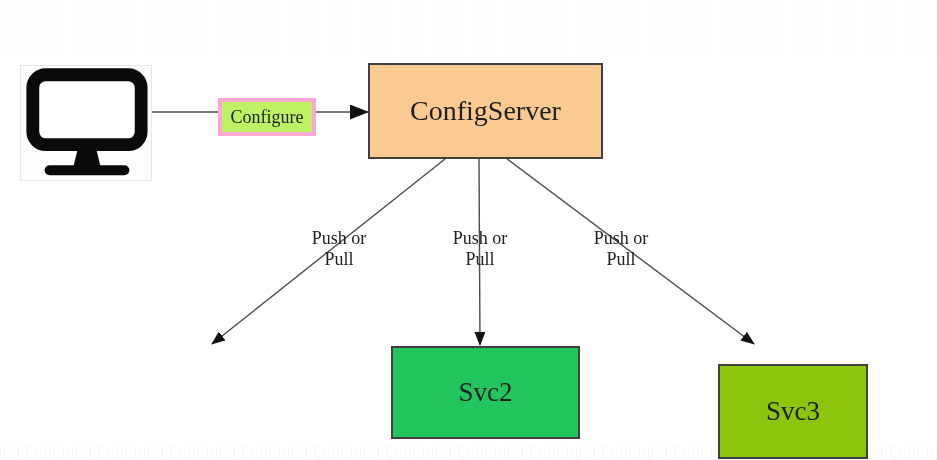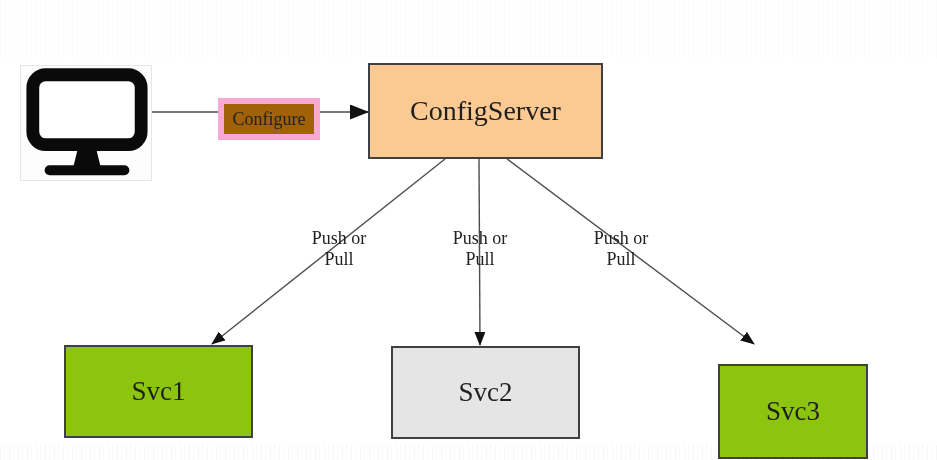--- a/index.html
+++ b/index.html
@@ -43,21 +43,21 @@
   }
 
   .edge-label {
     position: absolute; z-index: 3;
     font-size: 18px; line-height: 21px;
     color: #222222; text-align: center;
     white-space: pre-line;
   }
   #configure-label {
     left: 218px; top: 98px; width: 90px; height: 30px;
-    background: #a16207; border: 6px solid #f9a8d4;
+    background: #bef264; border: 4px solid #f9a8d4;
     display: flex; align-items: center; justify-content: center;
     white-space: nowrap;
   }
   #push-pull-label-1 { left: 297px; top: 228px; width: 84px; }
   #push-pull-label-2 { left: 438px; top: 228px; width: 84px; }
   #push-pull-label-3 { left: 579px; top: 228px; width: 84px; }
 </style>
 </head>
 <body>
 
@@ -88,25 +88,22 @@
         <polygon points="58,83 76,83 81,103 53,103"></polygon>
         <rect x="24" y="101" width="86" height="10" rx="5"></rect>
       </g>
     </svg>
   </div>
 
   <div class="node box" id="config-server" style="background-color: rgb(251, 201, 146);">
     <span>ConfigServer</span>
   </div>
 
-  <div class="node box" id="svc1" style="background-color: rgb(140, 196, 14);">
-    <span>Svc1</span>
-  </div>
 
-  <div class="node box" id="svc2" style="background-color: #e5e5e5;">
+  <div class="node box" id="svc2" style="background-color: #22c55e;">
     <span>Svc2</span>
   </div>
 
   <div class="node box" id="svc3" style="background-color: rgb(140, 196, 14);">
     <span>Svc3</span>
   </div>
 
   <div class="edge-label" id="configure-label">Configure</div>
 
   <div class="edge-label" id="push-pull-label-1">Push or

